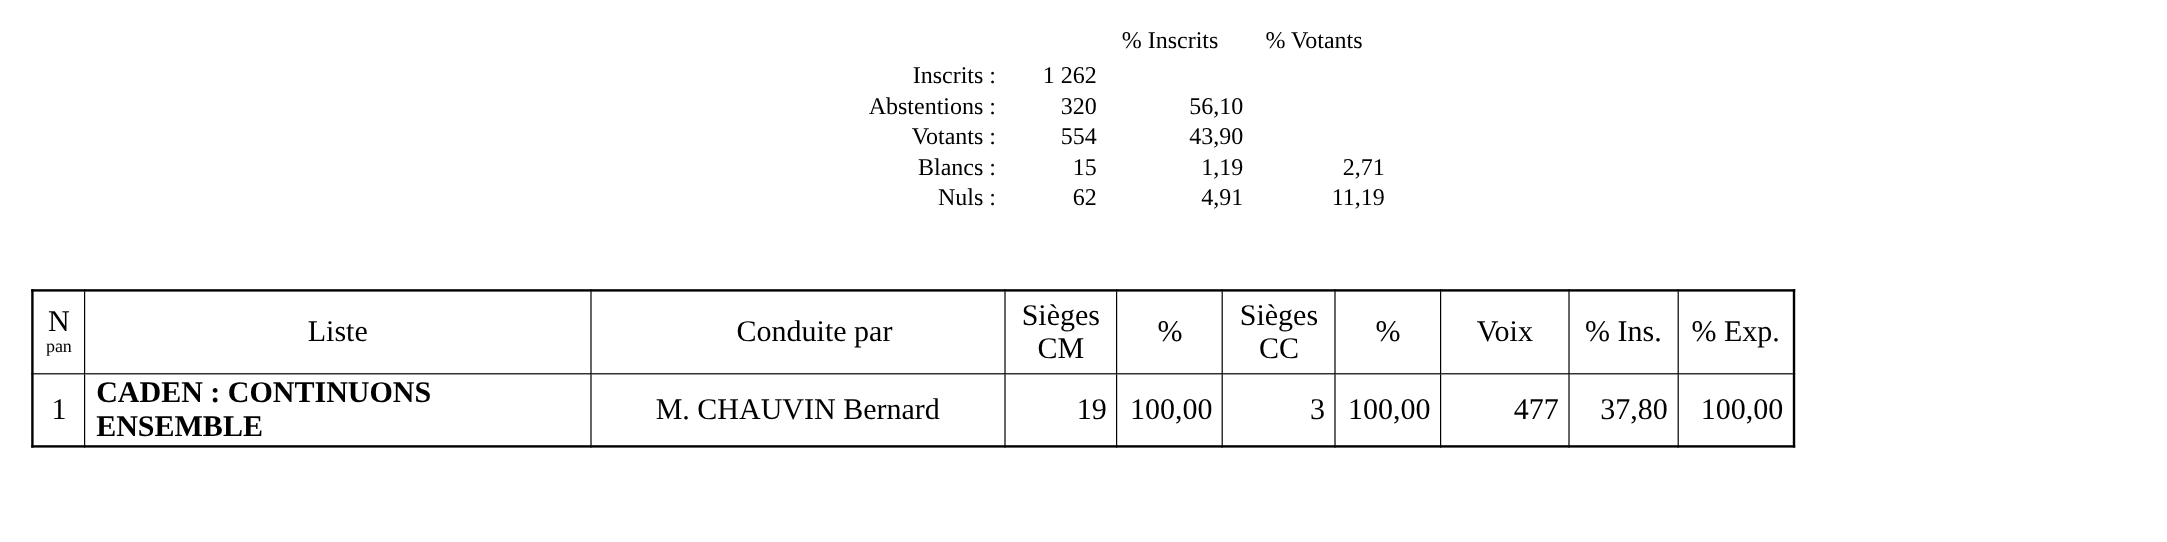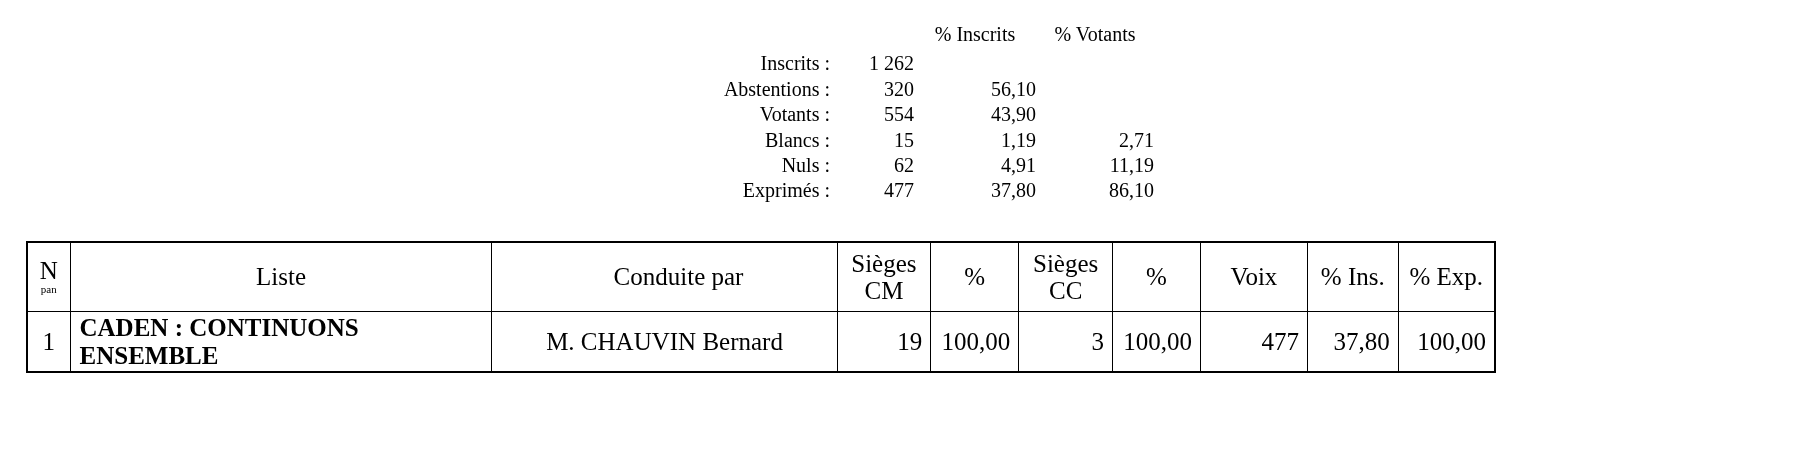--- a/index.html
+++ b/index.html
@@ -91,21 +91,21 @@
     padding-left: 7px;
     position: relative;
   }
   .th-n .n-main {
     display: block;
     font-size: 25px;
     line-height: 1.05;
   }
   .th-n .n-sub {
     display: block;
-    font-size: 11px;
+    font-size: 15px;
     line-height: 1.05;
   }
   .two-line span { display: block; }
 
   .results tbody td {
     height: 36px;
     text-align: right;
   }
   .results tbody td.left {
     text-align: left;
@@ -155,26 +155,20 @@
       <td class="lbl">Blancs :</td>
       <td class="num">15</td>
       <td class="pc1">1,19</td>
       <td class="pc2">2,71</td>
     </tr>
     <tr>
       <td class="lbl">Nuls :</td>
       <td class="num">62</td>
       <td class="pc1">4,91</td>
       <td class="pc2">11,19</td>
-    </tr>
-    <tr>
-      <td class="lbl">Exprimés :</td>
-      <td class="num">477</td>
-      <td class="pc1">37,80</td>
-      <td class="pc2">86,10</td>
     </tr>
   </tbody>
 </table>
 
 <table class="results">
   <thead>
     <tr>
       <th class="c-n th-n">
         <span class="n-main">N</span>
         <span class="n-sub">pan</span>

